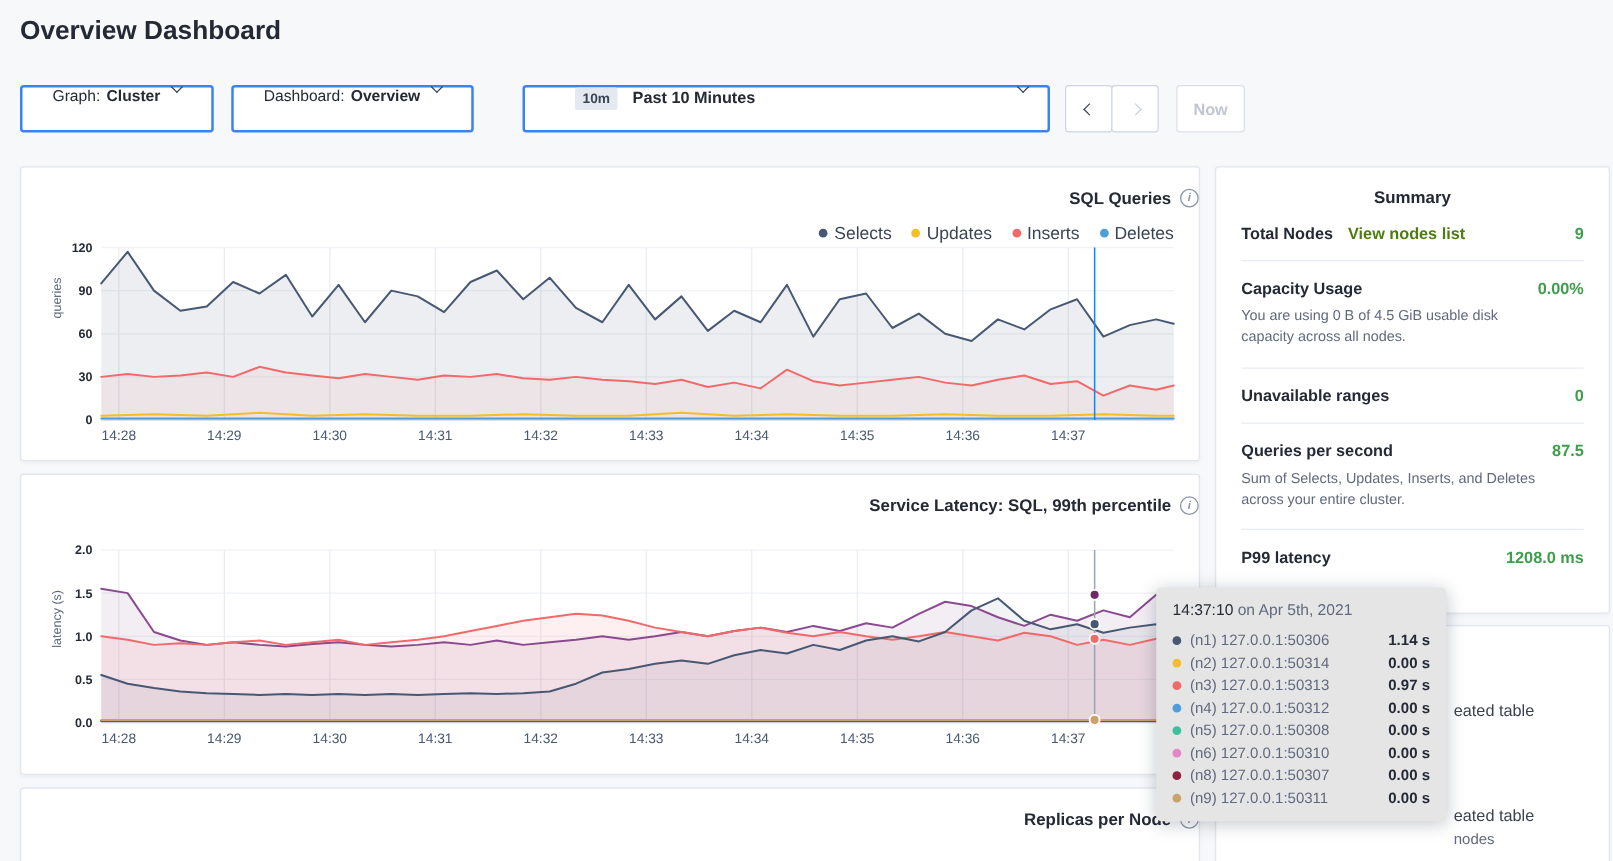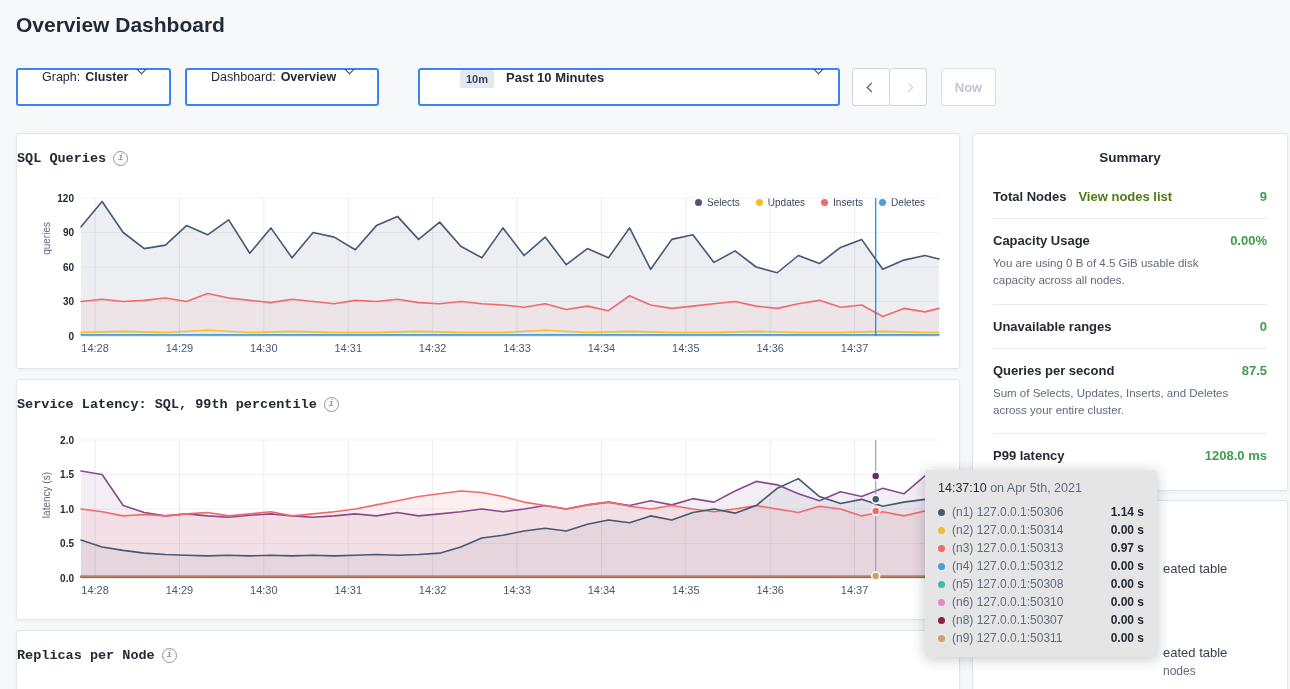--- a/index.html
+++ b/index.html
@@ -30,36 +30,36 @@
   .arrow-btn { position:absolute; top:68px; width:38px; height:38px; background:#fff;
                border:1px solid #cfd6e1; border-radius:3px; display:flex; align-items:center;
                justify-content:center; cursor:pointer; }
   .now-btn { position:absolute; top:68px; width:55px; height:38px; background:#fff;
              border:1px solid #dbe0e8; border-radius:3px; color:#bfc5d2; font-weight:700;
              font-size:13px; display:flex; align-items:center; justify-content:center; cursor:default; }
 
   
   .card { position:absolute; background:#fff; border:1px solid #e2e7ee; border-radius:3px;
           box-shadow:0 1px 3px rgba(56,76,108,0.06); }
-  .panel-title { display:flex; align-items:center; justify-content:flex-start; gap:7px;
-                 padding-top:17px; font-size:13.5px; font-weight:700; color:#242a35;font-family:Liberation Mono, monospace; }
+  .panel-title { display:flex; align-items:center; justify-content:flex-end; gap:7px;
+                 padding-top:17px; font-size:13.5px; font-weight:700; color:#242a35; }
   .info-icon { display:inline-block; width:15px; height:15px; border:1px solid #8b93a6;
                border-radius:50%; color:#8b93a6; font-size:9px; font-weight:700; line-height:13px;
                text-align:center; font-style:italic; cursor:pointer; }
-  .legend { position:absolute; top:44px; right:34px; display:flex; gap:16px; font-size:10px;
-            color:#394455;margin-top:19px; }
+  .legend { position:absolute; top:44px; right:20px; display:flex; gap:16px; font-size:14px;
+            color:#394455; }
   .legend-item { display:flex; align-items:center; gap:5px; cursor:pointer; }
   .dot { width:7px; height:7px; border-radius:50%; flex:none; }
   .chart { position:absolute; left:14px; }
   .ylabel { position:absolute; left:24px; font-size:10px; color:#60697d;
             writing-mode:vertical-rl; transform:rotate(180deg); }
 
   
   .summary { padding:16px 20px 10px; }
-  .summary-title { text-align:center; font-size:13.5px; font-weight:700; margin-bottom:10px; }
+  .summary-title { text-align:center; font-size:13.5px; font-weight:700; }
   .sum-row { border-bottom:1px solid #e7ebf1; padding:14px 0; }
   .sum-row:last-child { border-bottom:none; }
   .sum-line { display:flex; align-items:baseline; }
   .sum-label { font-size:13px; font-weight:700; color:#242a35; }
   .sum-link { font-size:13px; font-weight:700; margin-left:12px; cursor:pointer; }
   .sum-value { margin-left:auto; font-size:13px; font-weight:700; }
   .sum-caption { margin-top:7px; font-size:11.5px; color:#60697d; line-height:1.5; padding-right:30px; }
 
   
   .tooltip { position:absolute; left:925px; top:470px; width:232px; background:#e5e5e5;

